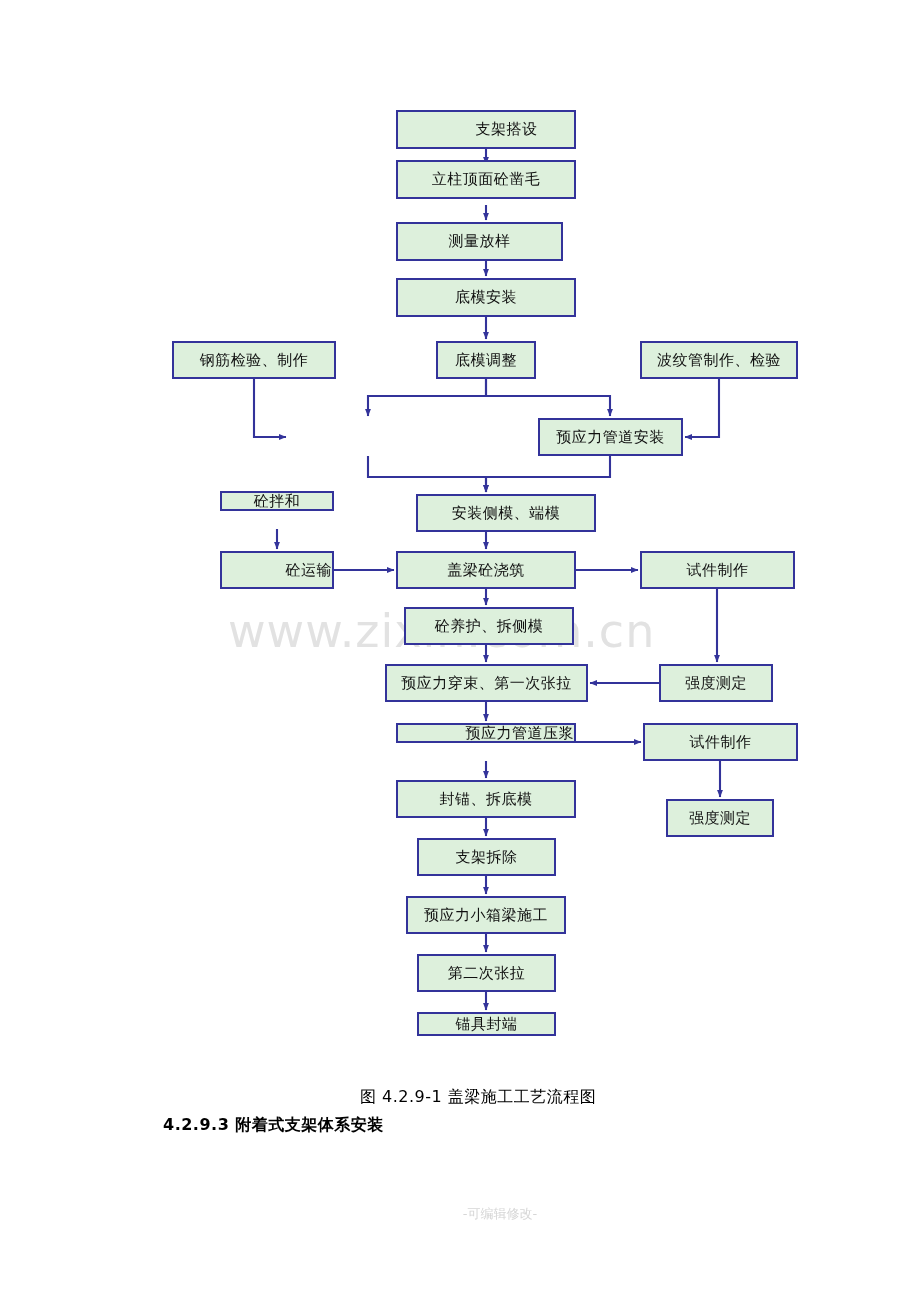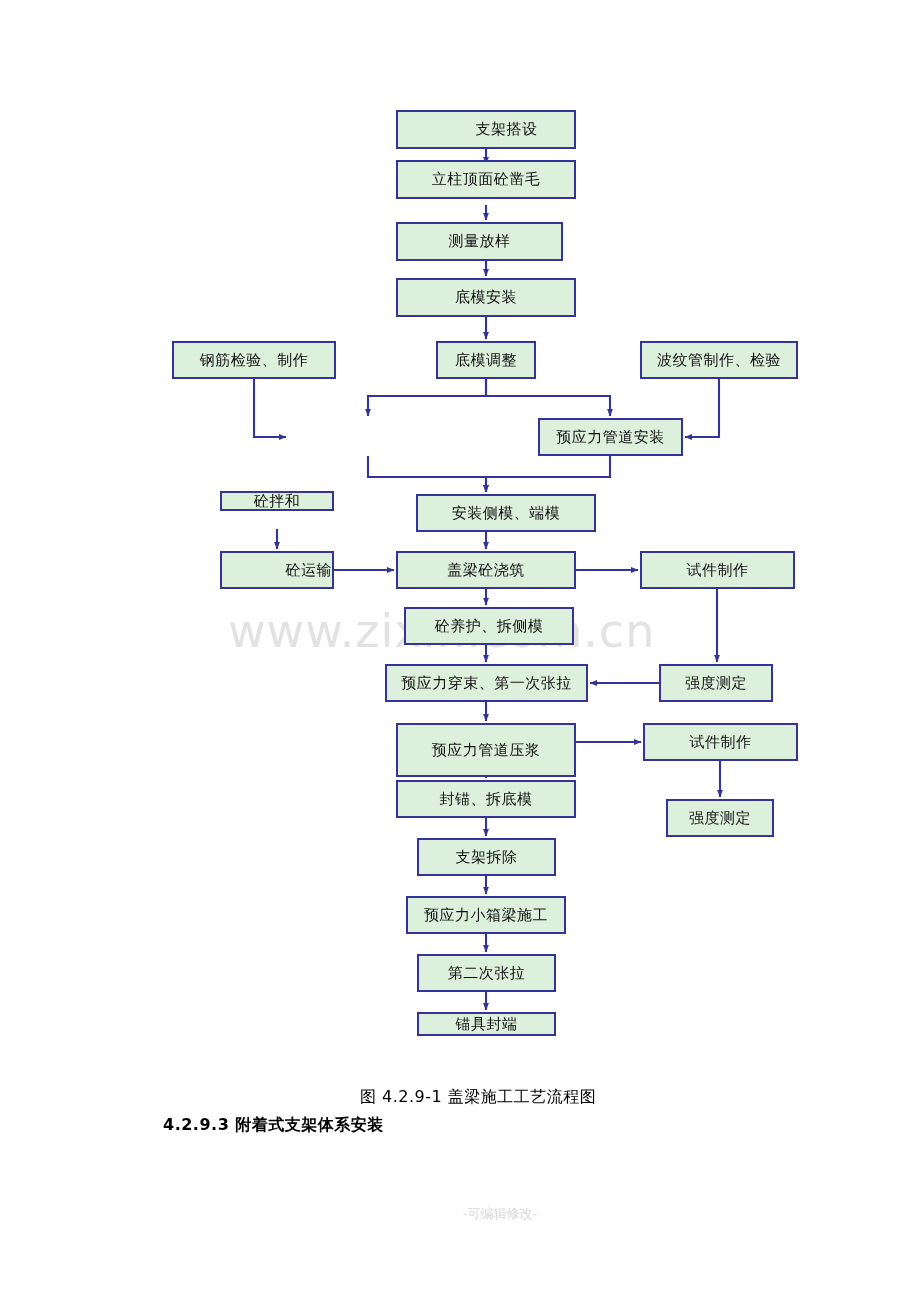--- a/index.html
+++ b/index.html
@@ -201,21 +201,21 @@
     </div>
     <div class="node" style="left:404px;top:607px;width:170px;height:38px;">
       <span>砼养护、拆侧模</span>
     </div>
     <div class="node" style="left:659px;top:664px;width:114px;height:38px;">
       <span>强度测定</span>
     </div>
     <div class="node" style="left:385px;top:664px;width:203px;height:38px;">
       <span>预应力穿束、第一次张拉</span>
     </div>
-    <div class="node" style="left:396px;top:723px;width:180px;height:54px;">
+    <div class="node" style="left:396px;top:723px;width:180px;height:20px;justify-content:flex-end;">
       <span>预应力管道压浆</span>
     </div>
     <div class="node" style="left:643px;top:723px;width:155px;height:38px;">
       <span>试件制作</span>
     </div>
     <div class="node" style="left:396px;top:780px;width:180px;height:38px;">
       <span>封锚、拆底模</span>
     </div>
     <div class="node" style="left:417px;top:838px;width:139px;height:38px;">
       <span>支架拆除</span>

